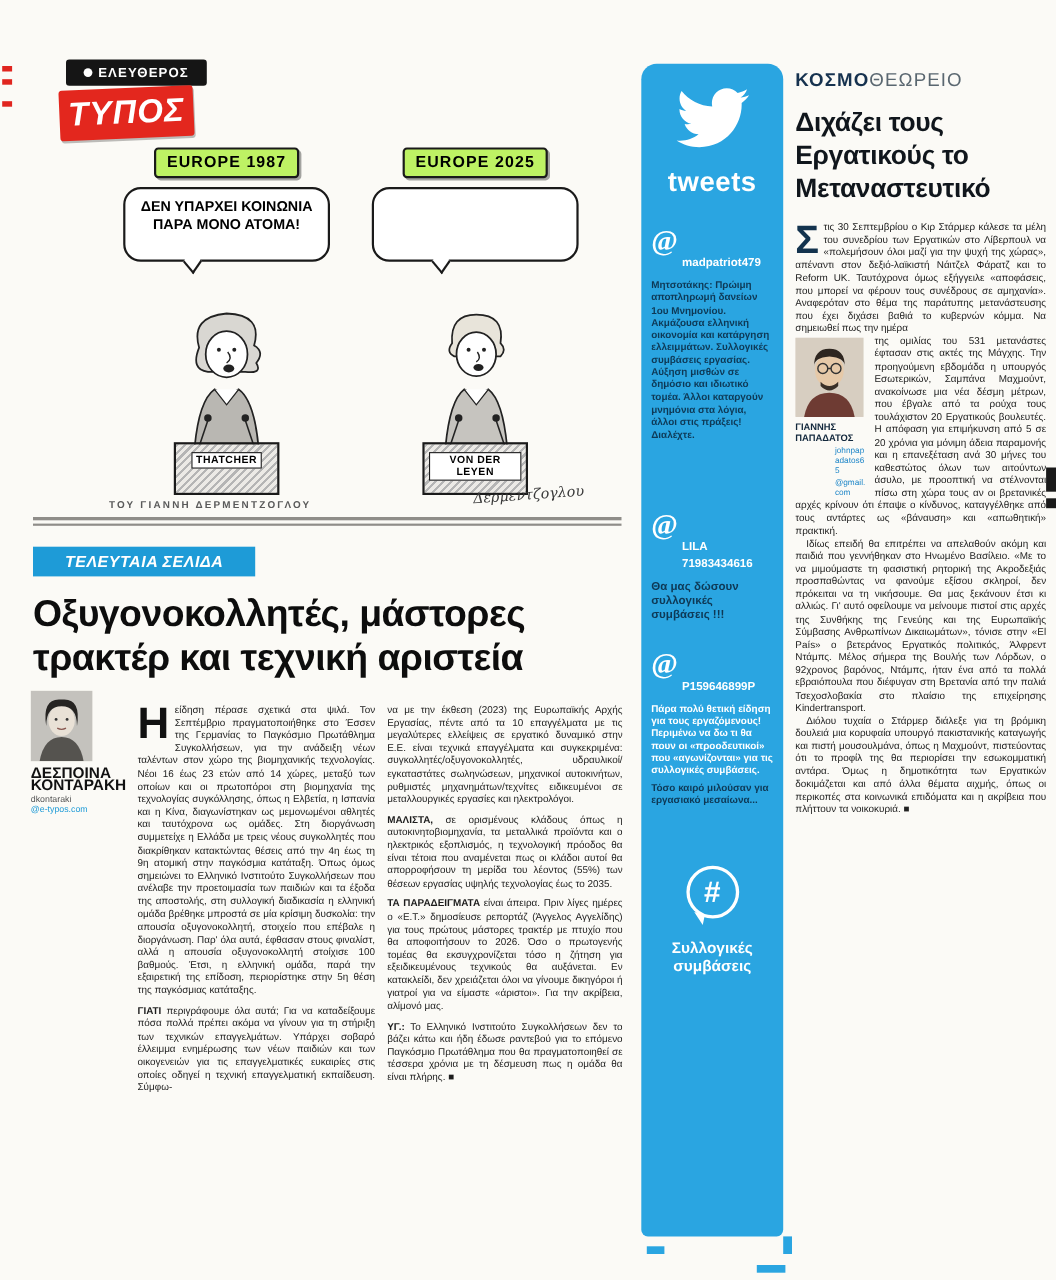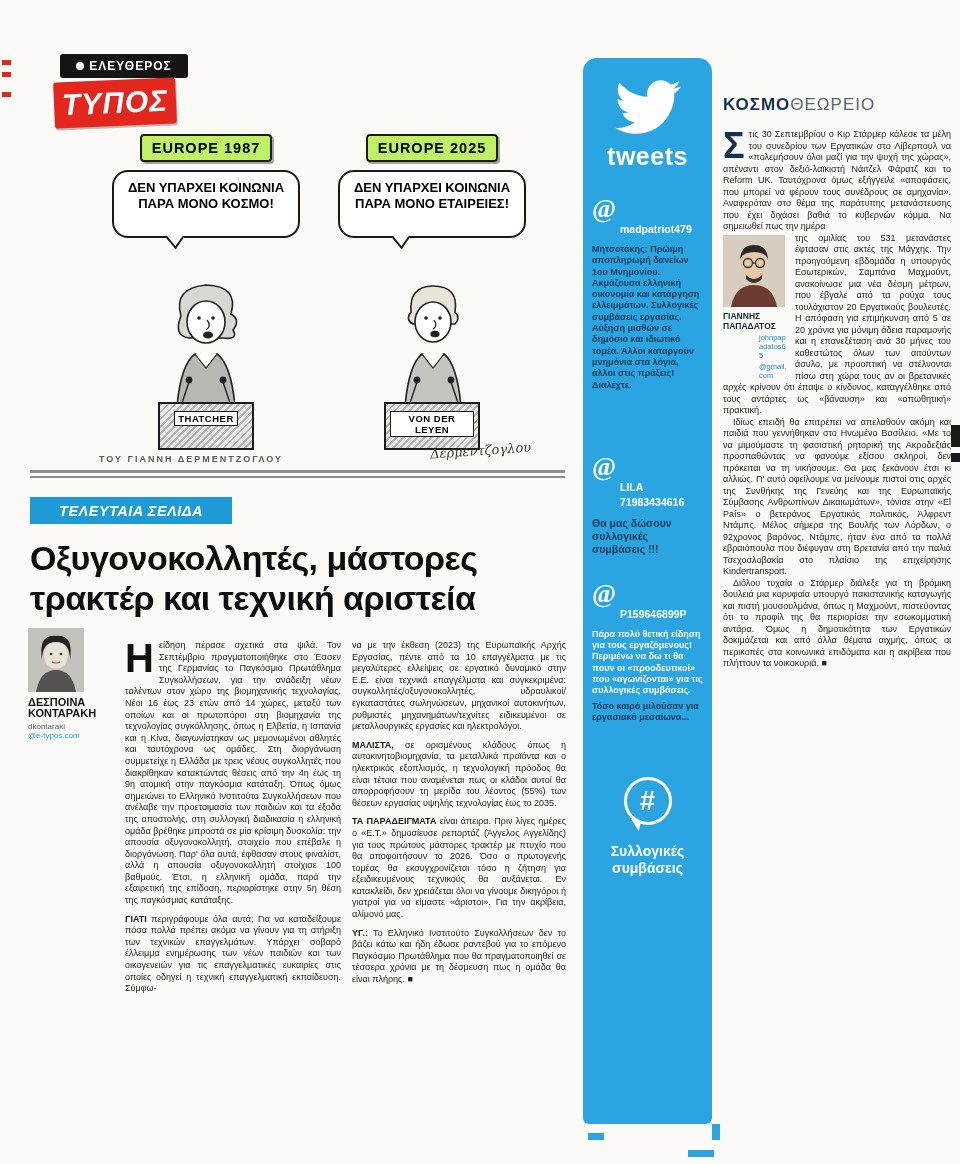--- a/index.html
+++ b/index.html
@@ -54,54 +54,54 @@
 
   
   .kicker { left:30px; top:497px; width:202px; height:27px; background:#1e9bd7; color:#fff;
     font-weight:900; font-style:italic; font-size:14.5px; letter-spacing:.5px;
     display:flex; align-items:center; justify-content:center; }
   .headline { left:30px; top:538px; width:545px; color:#0d0d0d;
     font-weight:900; font-size:34px; line-height:40px; letter-spacing:-.5px; }
 
   .byline { left:28px; top:628px; width:96px; }
   .byline .photo { width:56px; height:64px; background:#cfcdc8; overflow:hidden; }
-  .byline .name { margin-top:5px; font-weight:800; font-size:11px; line-height:11px; color:#111; }
+  .byline .name { margin-top:5px; font-weight:800; font-size:14px; line-height:11px; color:#111; }
   .byline .handle { margin-top:3px; font-size:8px; color:#555; }
   .byline .domain { font-size:8px; color:#1e9bd7; }
 
   .bt { font-size:9px; line-height:11.6px; text-align:justify; color:#1c1c1c; }
   .bt p { margin-bottom:7px; }
   .lead { font-weight:800; }
   .col1 { left:125px; top:640px; width:216px; height:494px; overflow:hidden; }
   .col2 { left:352px; top:640px; width:214px; height:494px; overflow:hidden; }
   .dropcap { float:left; font-size:40px; line-height:33px; font-weight:800; padding:2px 5px 0 0; color:#111; }
 
   
   .tweets-col { left:583px; top:58px; width:129px; height:1066px; background:#2aa5e1;
     border-radius:14px 14px 6px 6px; overflow:hidden; padding:12px 9px; display:flex; flex-direction:column; }
   .bird { width:66px; height:66px; margin:4px auto 0; }
-  .tweets-brand { text-align:center; color:#fff; font-weight:900; font-size:25px; letter-spacing:.5px; margin-top:2px; }
+  .tweets-brand { text-align:center; color:#fff; font-weight:900; font-size:25px; letter-spacing:.5px; margin-top:12px; }
   .tweet { margin-top:26px; }
   .tweet .at { font-family:"Liberation Serif", serif; color:#fff; font-size:26px; font-weight:bold; line-height:24px; }
   .tweet .handle { color:#fff; font-weight:800; font-size:10.5px; line-height:13px; margin-top:2px; word-break:break-all;padding-left:28px; }
   .tweet .body { margin-top:8px; font-size:9px; line-height:11.3px; font-weight:600; color:#0e3956; }
   .tweet .body.light { color:#fff; }
   .tweet .body.big { font-size:10.5px; line-height:13px; font-weight:800; }
   .hash-icon { margin:54px auto 0; position:relative; width:48px; height:48px;
     border:3px solid #fff; border-radius:50%; display:flex; align-items:center; justify-content:center;
     color:#fff; font-weight:900; font-size:27px; }
   .hash-icon .tail { position:absolute; left:3px; bottom:-8px; width:0; height:0;
     border-left:10px solid transparent; border-top:10px solid #fff; transform:rotate(12deg); }
   .hash-label { margin-top:18px; text-align:center; color:#fff; font-weight:900; font-size:14px; line-height:17px; }
 
   
   .right-col { left:723px; top:58px; width:228px; height:1082px; overflow:hidden; }
   .date-bar { width:100%; height:40px; background:#2aa5e1; color:#fff; font-weight:bold;
     font-size:11px; letter-spacing:1.2px; display:flex; align-items:center; justify-content:center; }
-  .section-title { margin-top:37px; font-size:17px; letter-spacing:1px; color:#16324f; }
+  .section-title { margin-top:5px; font-size:17px; letter-spacing:1px; color:#16324f; }
   .section-title .b { font-weight:900; }
   .section-title .l { font-weight:400; color:#5a6770; }
   .r-headline { margin-top:14px; font-weight:800; font-size:24px; line-height:30px; color:#10161c; letter-spacing:-.3px; }
   .r-body { margin-top:14px; font-size:9px; line-height:11.5px; text-align:justify; color:#222; }
   .r-body .pind { text-indent:10px; }
   .dropcap2 { float:left; font-size:36px; line-height:30px; font-weight:800; padding:2px 4px 0 0; color:#13334e; }
   .author-float { float:left; width:66px; margin:2px 6px 2px 0; }
   .author-float .photo { width:62px; height:72px; background:#d8cfc2; overflow:hidden; }
   .author-float .name { margin-top:4px; font-weight:800; font-size:8.5px; line-height:10px; color:#13283c; }
   .author-float .handle { margin-top:2px; font-size:7.5px; color:#1e86c8; line-height:9px; word-break:break-all;padding-left:36px; }
@@ -125,21 +125,21 @@
     <span>ΕΛΕΥΘΕΡΟΣ</span>
   </div>
   <div class="abs masthead-red">
     <span>ΤΥΠΟΣ</span>
   </div>
 
   <div class="abs cartoon">
     <div class="panel p1">
       <div class="sign">EUROPE 1987</div>
       <div class="bubble">
-        <span>ΔΕΝ ΥΠΑΡΧΕΙ ΚΟΙΝΩΝΙΑ ΠΑΡΑ ΜΟΝΟ ΚΟΣΜΟ!</span>
+        <span>ΔΕΝ ΥΠΑΡΧΕΙ ΚΟΙΝΩΝΙΑ ΠΑΡΑ ΜΟΝΟ ΑΤΟΜΑ!</span>
         <span class="tail"></span>
       </div>
       <svg class="figure" width="110" height="128" viewBox="0 0 110 128">
         <path d="M30 38 Q22 10 55 7 Q88 8 80 36 Q90 42 82 52 Q88 62 72 60 L38 60 Q22 58 30 38 Z" fill="#d9d7d2" stroke="#222" stroke-width="1.6"></path>
         <ellipse cx="55" cy="44" rx="19" ry="21" fill="#fff" stroke="#222" stroke-width="1.6"></ellipse>
         <circle cx="48" cy="40" r="1.8" fill="#222"></circle>
         <circle cx="62" cy="40" r="1.8" fill="#222"></circle>
         <path d="M56 42 q5 6 -1 10" fill="none" stroke="#222" stroke-width="1.3"></path>
         <ellipse cx="57" cy="57" rx="5" ry="3.6" fill="#222"></ellipse>
         <path d="M26 128 Q30 86 44 76 L55 82 L66 76 Q80 86 84 128 Z" fill="#b9b7b2" stroke="#222" stroke-width="1.6"></path>
@@ -149,21 +149,20 @@
         <path d="M80 128 L72 104" stroke="#222" stroke-width="1.4"></path>
           <circle cx="72" cy="102" r="3.4" fill="#222"></circle>
       </svg>
       <div class="podium">
         <span class="plabel">THATCHER</span>
       </div>
     </div>
     <div class="panel p2">
       <div class="sign">EUROPE 2025</div>
       <div class="bubble">
-        <span>ΔΕΝ ΥΠΑΡΧΕΙ ΚΟΙΝΩΝΙΑ ΠΑΡΑ ΜΟΝΟ ΕΤΑΙΡΕΙΕΣ!</span>
         <span class="tail"></span>
       </div>
       <svg class="figure" width="110" height="128" viewBox="0 0 110 128">
         <path d="M34 34 Q32 8 56 8 Q82 8 78 34 Q84 40 78 46 L36 46 Q28 42 34 34 Z" fill="#e8e4da" stroke="#222" stroke-width="1.6"></path>
         <ellipse cx="56" cy="44" rx="18" ry="20" fill="#fff" stroke="#222" stroke-width="1.6"></ellipse>
         <circle cx="49" cy="40" r="1.8" fill="#222"></circle>
         <circle cx="63" cy="40" r="1.8" fill="#222"></circle>
         <path d="M57 42 q4 6 -1 9" fill="none" stroke="#222" stroke-width="1.3"></path>
         <ellipse cx="58" cy="56" rx="4.6" ry="3.2" fill="#222"></ellipse>
         <path d="M28 128 Q32 86 45 76 L56 82 L67 76 Q80 86 84 128 Z" fill="#c6c4bf" stroke="#222" stroke-width="1.6"></path>
@@ -248,20 +247,21 @@
       <span>#</span>
       <span class="tail"></span>
     </div>
     <div class="hash-label">Συλλογικές συμβάσεις</div>
   </div>
 
   <div class="abs right-col">
     <div class="section-title">
       <span class="b">ΚΟΣΜΟ</span><span class="l">ΘΕΩΡΕΙΟ</span>
     </div>
+    <div class="r-headline">Διχάζει τους Εργατικούς το Μεταναστευτικό</div>
     <div class="r-body">
       <p><span class="dropcap2">Σ</span><span>τις 30 Σεπτεμβρίου ο Κιρ Στάρμερ κάλεσε τα μέλη του συνεδρίου των Εργατικών στο Λίβερπουλ να «πολεμήσουν όλοι μαζί για την ψυχή της χώρας», απέναντι στον δεξιό-λαϊκιστή Νάιτζελ Φάρατζ και το Reform UK. Ταυτόχρονα όμως εξήγγειλε «αποφάσεις, που μπορεί να φέρουν τους συνέδρους σε αμηχανία». Αναφερόταν στο θέμα της παράτυπης μετανάστευσης που έχει διχάσει βαθιά το κυβερνών κόμμα. Να σημειωθεί πως την ημέρα</span></p>
       <div class="author-float">
         <div class="photo">
           <svg viewBox="0 0 62 72" width="62" height="72">
             <rect width="62" height="72" fill="#d7cec1"></rect>
             <path d="M8 72 Q12 50 31 50 Q50 50 54 72 Z" fill="#6e3b33"></path>
             <ellipse cx="31" cy="30" rx="13" ry="15" fill="#e6c9a8"></ellipse>
             <path d="M17 26 Q17 10 31 10 Q45 10 45 26 Q45 18 31 17 Q17 18 17 26 Z" fill="#2e2620"></path>
             <circle cx="25" cy="28" r="4.5" fill="none" stroke="#333" stroke-width="1.3"></circle>

